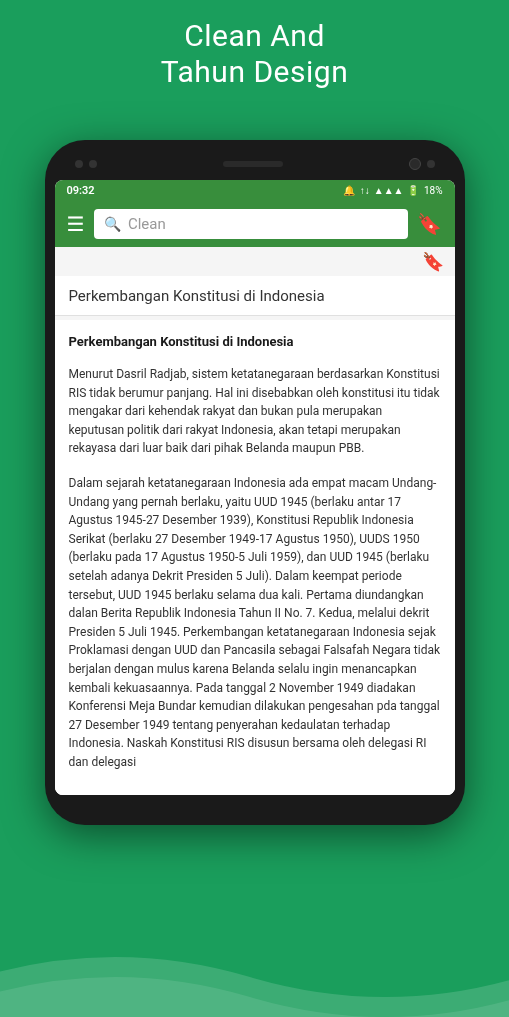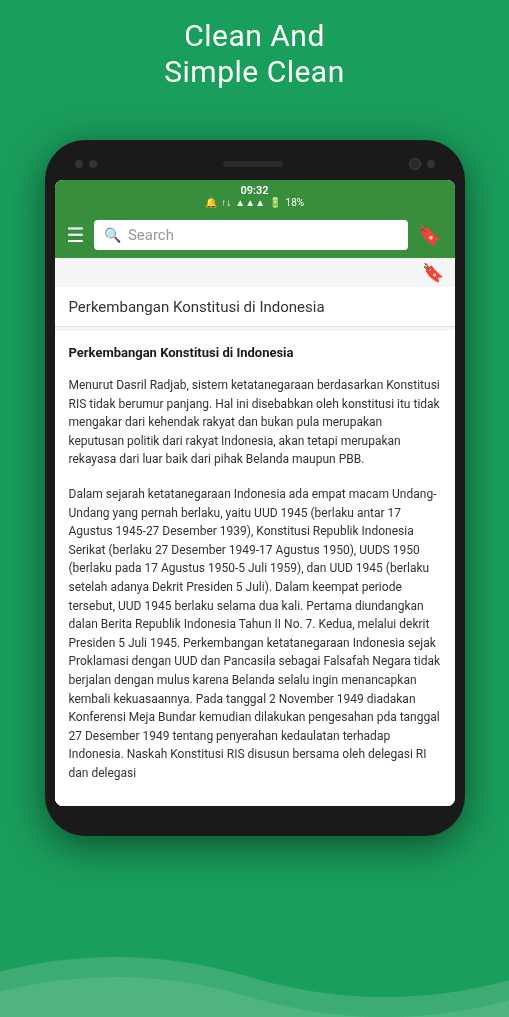--- a/index.html
+++ b/index.html
@@ -85,26 +85,25 @@
     .phone-screen {
       background: #fff;
       border-radius: 8px;
       overflow: hidden;
       width: 100%;
     }
 
     .status-bar {
       background: #388e3c;
       display: flex;
-      justify-content: center;
+      justify-content: space-between;
       align-items: center;
       padding: 4px 12px;
       color: white;
       font-size: 11px;
-      flex-direction: column;
     }
 
     .status-left {
       font-weight: 600;
     }
 
     .status-right {
       display: flex;
       gap: 4px;
       align-items: center;
@@ -220,21 +219,21 @@
       left: -20px;
       right: -20px;
       height: 100px;
     }
   </style>
 </head>
 <body>
 
 <div class="header-title">
   <span>Clean And</span><br>
-  <span>Simple Clean</span>
+  <span>Tahun Design</span>
 </div>
 
 <div class="phone-wrapper">
   <div class="phone-outer">
 
     <div class="phone-top-bar">
       <div class="phone-camera-left">
         <div class="phone-dot"></div>
         <div class="phone-dot"></div>
       </div>
@@ -255,21 +254,21 @@
           <span>▲▲▲</span>
           <span>🔋</span>
           <span>18%</span>
         </div>
       </div>
 
       <div class="app-toolbar">
         <span class="hamburger-icon">☰</span>
         <div class="search-bar">
           <span class="search-icon-inner">🔍</span>
-          <span class="search-text">Search</span>
+          <span class="search-text">Clean</span>
         </div>
         <span class="bookmark-icon">🔖</span>
       </div>
 
       <div class="content-area">
 
         <div class="bookmark-bar">
           <span class="bookmark-small">🔖</span>
         </div>
 

